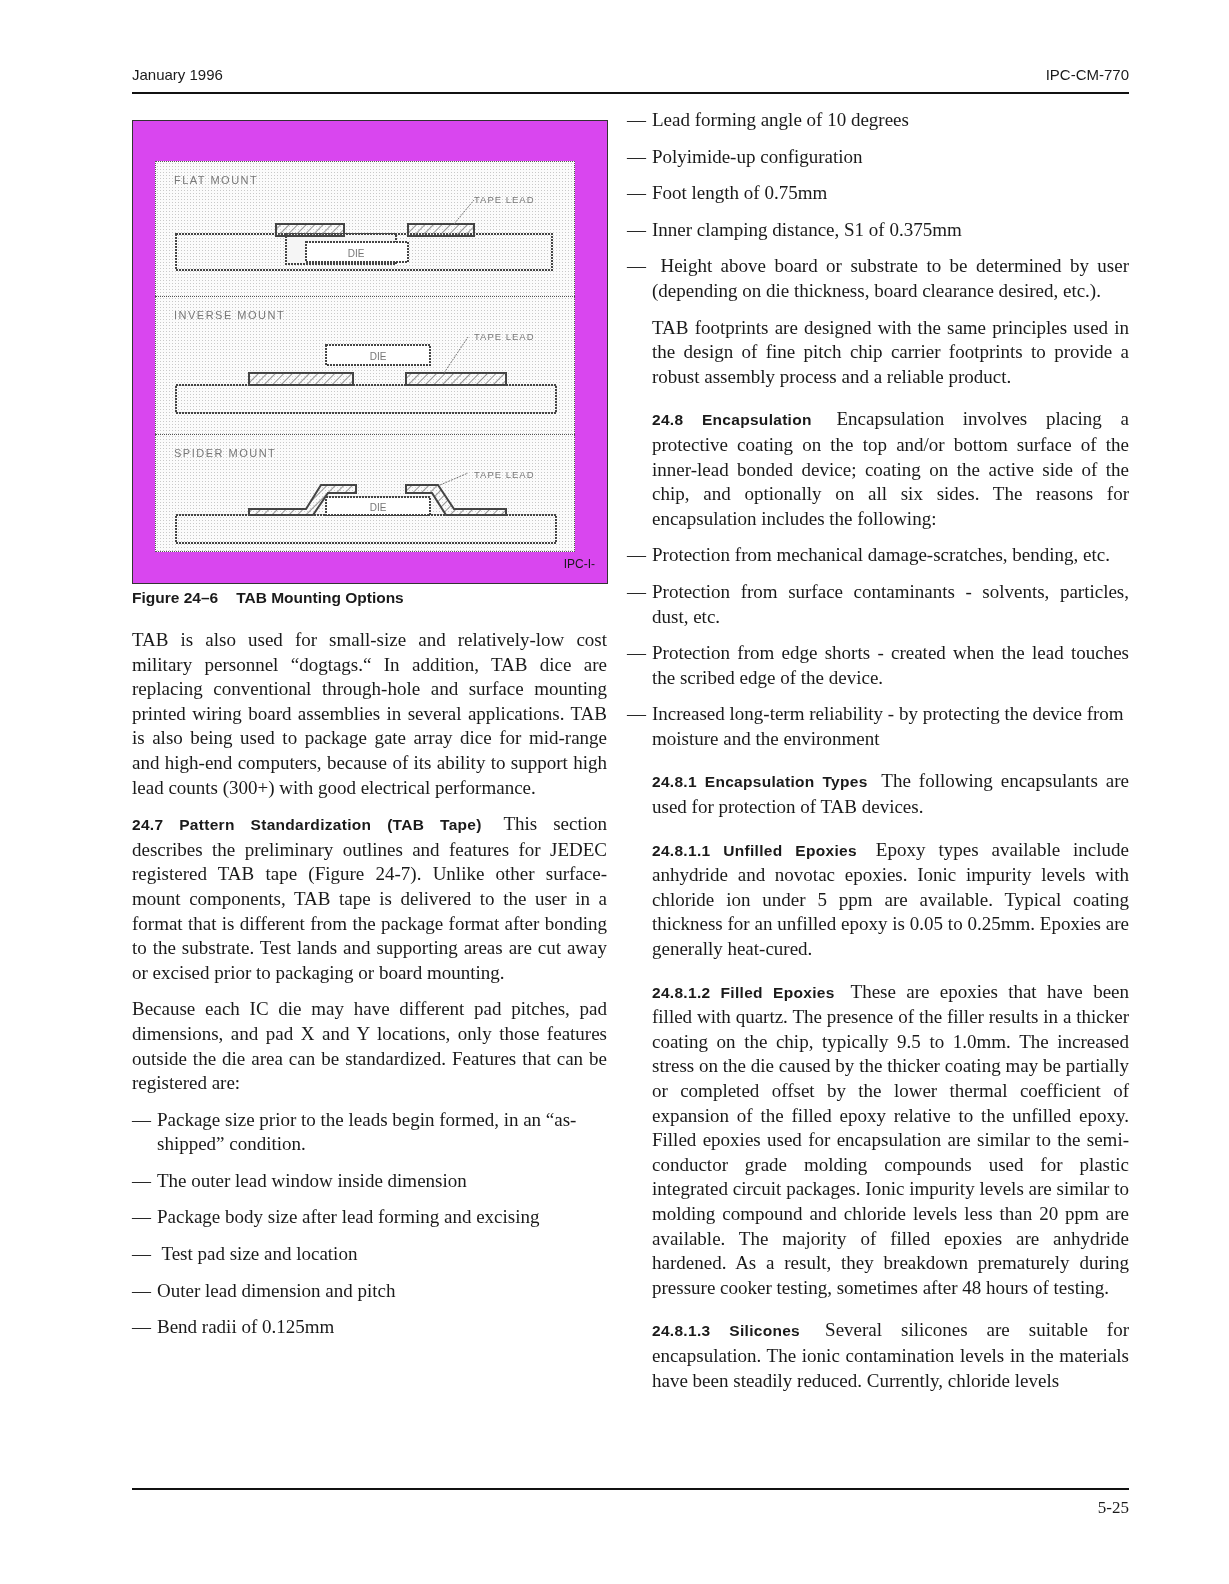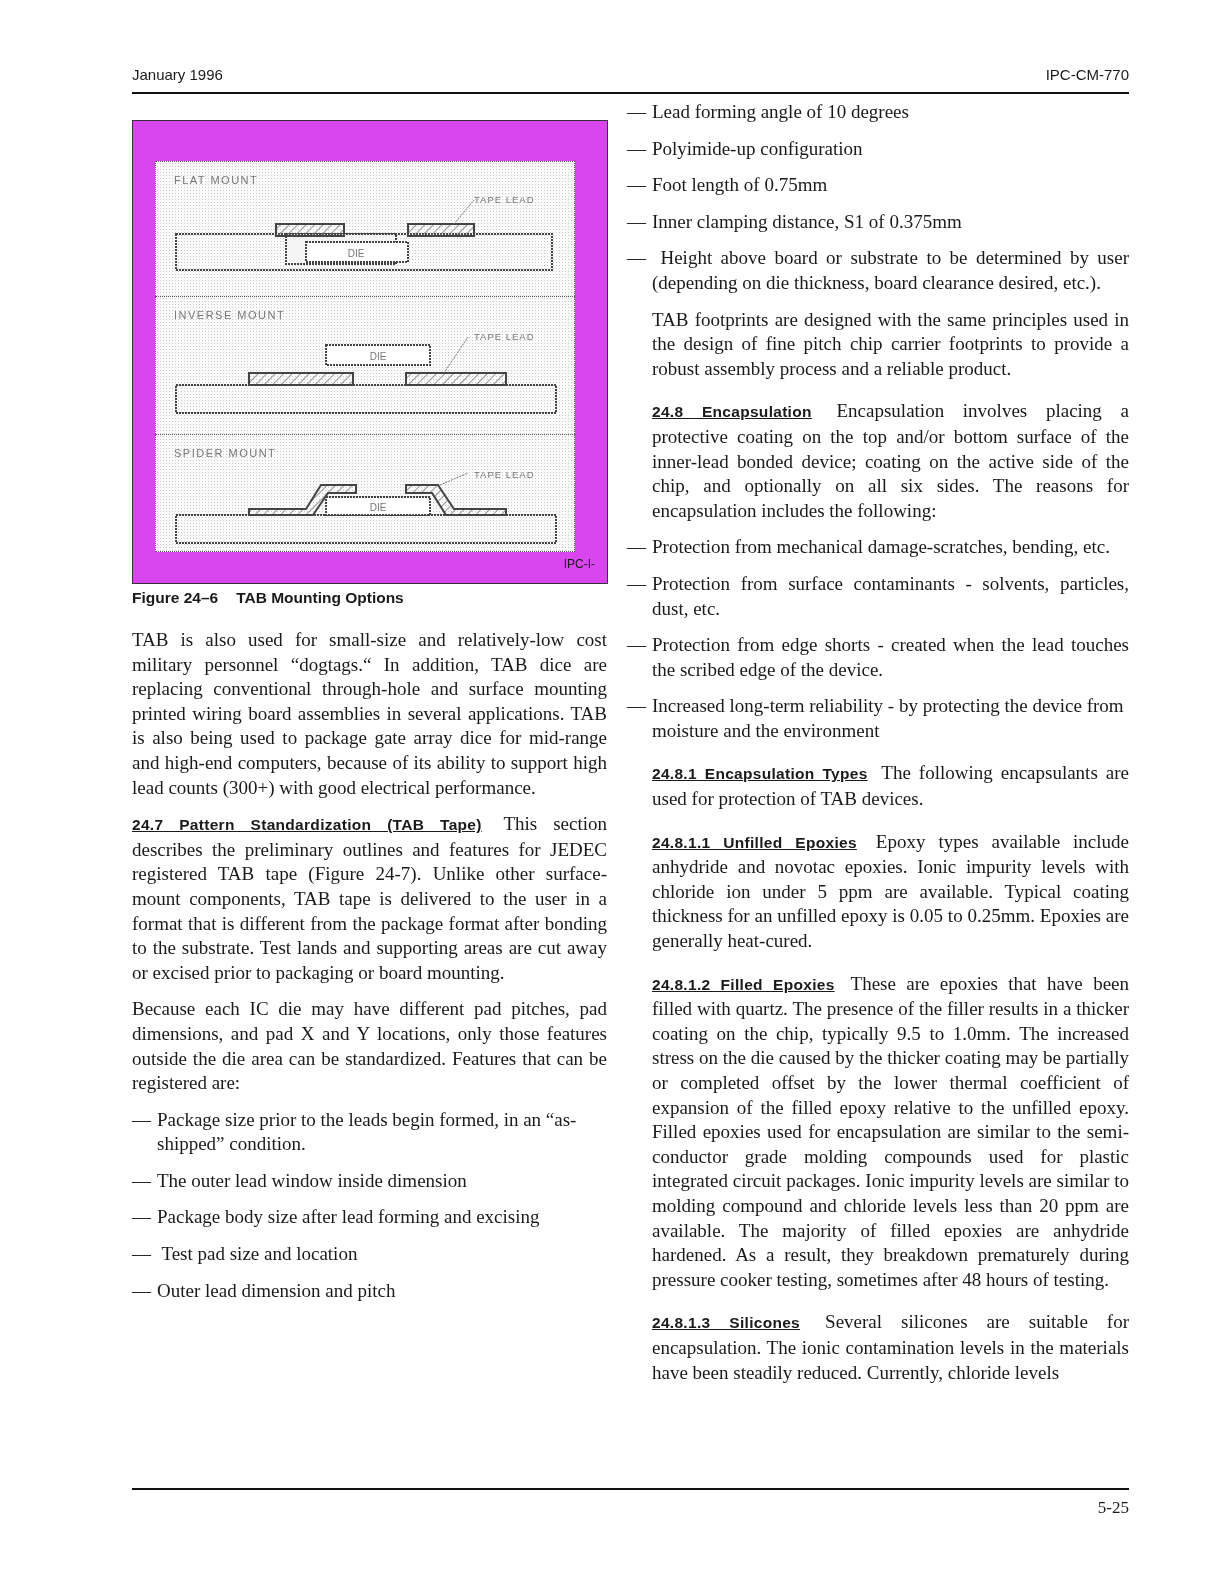--- a/index.html
+++ b/index.html
@@ -10,24 +10,24 @@
   .hdr { position:absolute; top:62px; left:132px; width:997px; height:30px; border-bottom:2px solid #111; }
   .hdr span { position:absolute; top:4px; font-size:15px; }
   .hdr .left { left:0; }
   .hdr .right { right:0; }
 
   .ftr-rule { position:absolute; top:1488px; left:132px; width:997px; border-top:2px solid #111; }
   .page-num { position:absolute; top:1498px; right:100px; font-size:17px; }
 
   .col { position:absolute; font-size:19px; line-height:24.6px; text-align:justify; }
   .col-left { left:132px; top:628px; width:475px; }
-  .col-right { left:652px; top:100px; width:477px; }
+  .col-right { left:652px; top:108px; width:477px; }
 
   .col p { margin:0 0 12px 0; }
-  .head { font-family: "Liberation Sans", "DejaVu Sans", sans-serif; font-weight:bold; font-size:15.5px; letter-spacing:0.3px; margin-right:6px;text-decoration:underline; }
+  .head { font-family: "Liberation Sans", "DejaVu Sans", sans-serif; font-weight:bold; font-size:15.5px; letter-spacing:0.3px; margin-right:6px; }
 
   .dash { margin:0 0 12px 0; padding-left:25px; text-indent:-25px; text-align:left; }
   .dash.just { text-align:justify; }
   .dash::before { content:"\2014"; display:inline-block; width:25px; text-indent:0; }
 
   
   .figure { position:absolute; left:132px; top:120px; width:474px; height:462px; border:1.5px solid #333; background:#d946ef; }
   .fig-id { position:absolute; right:12px; bottom:12px; font-size:12px; }
   .caption { position:absolute; left:132px; top:589px; font-size:15.5px; font-weight:bold; }
   .caption .num { margin-right:18px; }
@@ -100,20 +100,21 @@
 
 <div class="col col-left serif">
   <p>TAB is also used for small-size and relatively-low cost military personnel “dogtags.“ In addition, TAB dice are replacing conventional through-hole and surface mounting printed wiring board assemblies in several applications. TAB is also being used to package gate array dice for mid-range and high-end computers, because of its ability to support high lead counts (300+) with good electrical performance.</p>
   <p><span class="head">24.7 Pattern Standardization (TAB Tape)</span> <span>This section describes the preliminary outlines and features for JEDEC registered TAB tape (Figure 24-7). Unlike other surface-mount components, TAB tape is delivered to the user in a format that is different from the package format after bonding to the substrate. Test lands and supporting areas are cut away or excised prior to packaging or board mounting.</span></p>
   <p>Because each IC die may have different pad pitches, pad dimensions, and pad X and Y locations, only those features outside the die area can be standardized. Features that can be registered are:</p>
   <div class="dash">Package size prior to the leads begin formed, in an “as-shipped” condition.</div>
   <div class="dash">The outer lead window inside dimension</div>
   <div class="dash">Package body size after lead forming and excising</div>
   <div class="dash" style="white-space:pre-wrap;"> Test pad size and location</div>
   <div class="dash">Outer lead dimension and pitch</div>
+  <div class="dash">Bend radii of 0.125mm</div>
 </div>
 
 <div class="col col-right serif" style="left:627px;width:502px;">
   <div class="dash">Lead forming angle of 10 degrees</div>
   <div class="dash">Polyimide-up configuration</div>
   <div class="dash">Foot length of 0.75mm</div>
   <div class="dash">Inner clamping distance, S1 of 0.375mm</div>
   <div class="dash just" style="white-space:pre-wrap;"> Height above board or substrate to be determined by user (depending on die thickness, board clearance desired, etc.).</div>
   <p style="margin-left:25px;">TAB footprints are designed with the same principles used in the design of fine pitch chip carrier footprints to provide a robust assembly process and a reliable product.</p>
   <p style="margin-left:25px;margin-top:18px;"><span class="head">24.8 Encapsulation</span> <span>Encapsulation involves placing a protective coating on the top and/or bottom surface of the inner-lead bonded device; coating on the active side of the chip, and optionally on all six sides. The reasons for encapsulation includes the following:</span></p>

